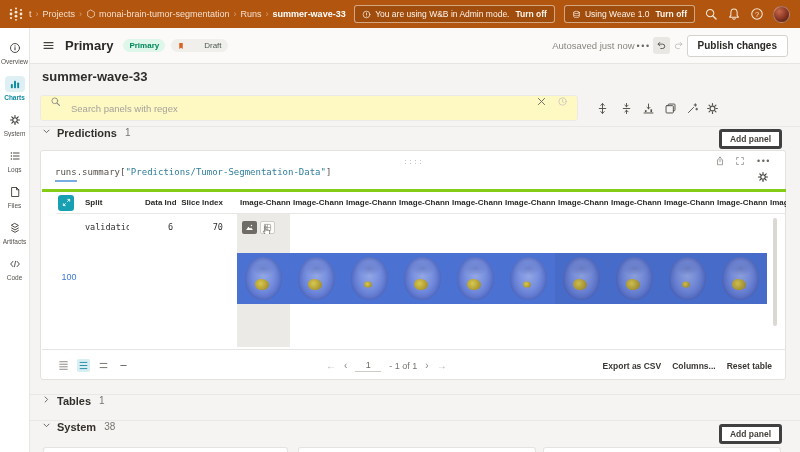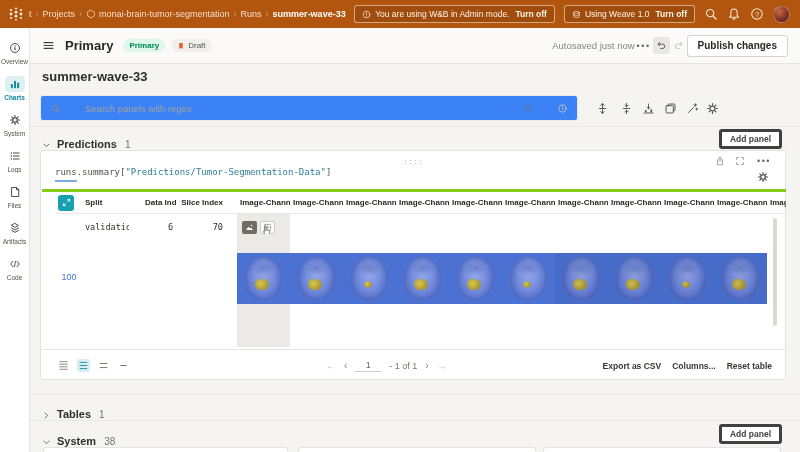--- a/index.html
+++ b/index.html
@@ -31,44 +31,44 @@
 .side-ic span{width:12px;height:12px;display:block}
 .side-lbl{font-size:6.5px;color:#55514c;margin-top:2px;max-width:30px;overflow:hidden;white-space:nowrap}
 .side-item.active .side-ic{background:#def0f4;color:#0e8aa0}
 .side-item.active .side-lbl{color:#0e8aa0;font-weight:700}
 
 
 #header-strip{position:absolute;left:30px;top:28px;width:770px;height:36px;background:#fbfaf8;border-bottom:1px solid #e7e5e2;display:flex;align-items:center;padding:0 12px;z-index:4}
 .hamburger{width:13px;height:13px;color:#44403b;cursor:pointer}
 .hs-title{font-size:13px;font-weight:700;color:#2b2926;margin-left:10px}
 .badge-green{margin-left:10px;font-size:8px;font-weight:700;color:#00875a;background:#def7ea;border-radius:8px;padding:2px 6px}
-.badge-draft{margin-left:6px;display:flex;align-items:center;gap:3px;font-size:8px;color:#4d5a50;background:#f1efec;border-radius:8px;padding:2px 6px}
+.badge-draft{margin-left:6px;display:flex;align-items:center;gap:19px;font-size:8px;color:#4d5a50;background:#f1efec;border-radius:8px;padding:2px 6px}
 .badge-draft .bm{width:8px;height:8px;color:#d9631e}
 .hs-right{margin-left:auto;display:flex;align-items:center;}
 .autosave{font-size:9.5px;color:#8a8680}
 .dots3{font-size:9px;color:#6b6761;letter-spacing:1.5px;cursor:pointer;padding:0 2px}
 .ubtn{width:17px;height:17px;border-radius:3px;display:flex;align-items:center;justify-content:center;color:#44403b;background:#e9e7e3;cursor:pointer}
 .ubtn span{width:11px;height:11px;display:block}
 .ubtn.disabled{background:transparent;color:#bdb9b3}
 .publish{height:22px;padding:0 10px;background:#fff;border:1px solid #d6d3cf;border-radius:3px;font-size:10px;font-weight:700;color:#2b2926;display:flex;align-items:center;cursor:pointer}
 
 
 #main{position:absolute;left:30px;top:64px;width:770px;height:388px}
 .run-title{position:absolute;left:12px;top:5px;font-size:13px;font-weight:600;color:#2f2d29}
-.search-box{position:absolute;left:10px;top:31px;width:538px;height:26px;background:#3b82f6;border-radius:3px;display:flex;align-items:center;padding:0 9px;gap:24px;border:1px solid #eceae7}
+.search-box{position:absolute;left:10px;top:31px;width:538px;height:26px;background:#fef9c3;border-radius:3px;display:flex;padding:0 9px;gap:10px;border:1px solid #eceae7}
 .sb-mag{width:11px;height:11px;color:#8a8680;flex:none}
 .search-input{flex:1;border:none;outline:none;font-size:9.5px;color:#33302c;background:transparent;min-width:0}
 .search-input::placeholder{color:#a5a19b}
 .sb-ic{width:11px;height:11px;color:#6f6b65;flex:none;cursor:pointer}
 .sb-ic.dim{color:#c9c5bf}
 .tool-ic{position:absolute;top:38px;width:13px;height:13px;color:#55514b;cursor:pointer}
 .create-report{position:absolute;left:684px;top:31px;width:72px;height:26px;background:#1a9cad;color:#fff;font-size:10px;font-weight:700;border-radius:3px;display:flex;align-items:center;justify-content:center;cursor:pointer}
 
 
-.section-row{position:absolute;left:0;width:770px;display:flex;align-items:flex-end;padding-left:12px;border-top:1px solid #eae8e4}
+.section-row{position:absolute;left:0;width:770px;display:flex;align-items:flex-start;padding-left:12px;border-top:1px solid #eae8e4}
 .sec-chev{width:9px;height:9px;color:#55514b;margin-right:6px;cursor:pointer;flex:none}
 .sec-name{font-size:11px;font-weight:700;color:#33302c}
 .sec-count{font-size:10px;color:#78746e;margin-left:8px}
 .add-panel{position:absolute;right:18px;top:50%;transform:translateY(-50%);height:20px;padding:0 8px;background:#fff;border:3px solid #404040;border-radius:3px;font-size:8.5px;font-weight:700;color:#44403b;display:flex;align-items:center;cursor:pointer}
 #sec-predictions{top:62px;height:24px}
 #sec-tables{top:330px;height:26px}
 #sec-system{top:356px;height:27px}
 
 
 .panel{position:absolute;left:10px;top:86px;width:746px;height:230px;background:#fff;border:1px solid #e4e2de;border-radius:3px}

